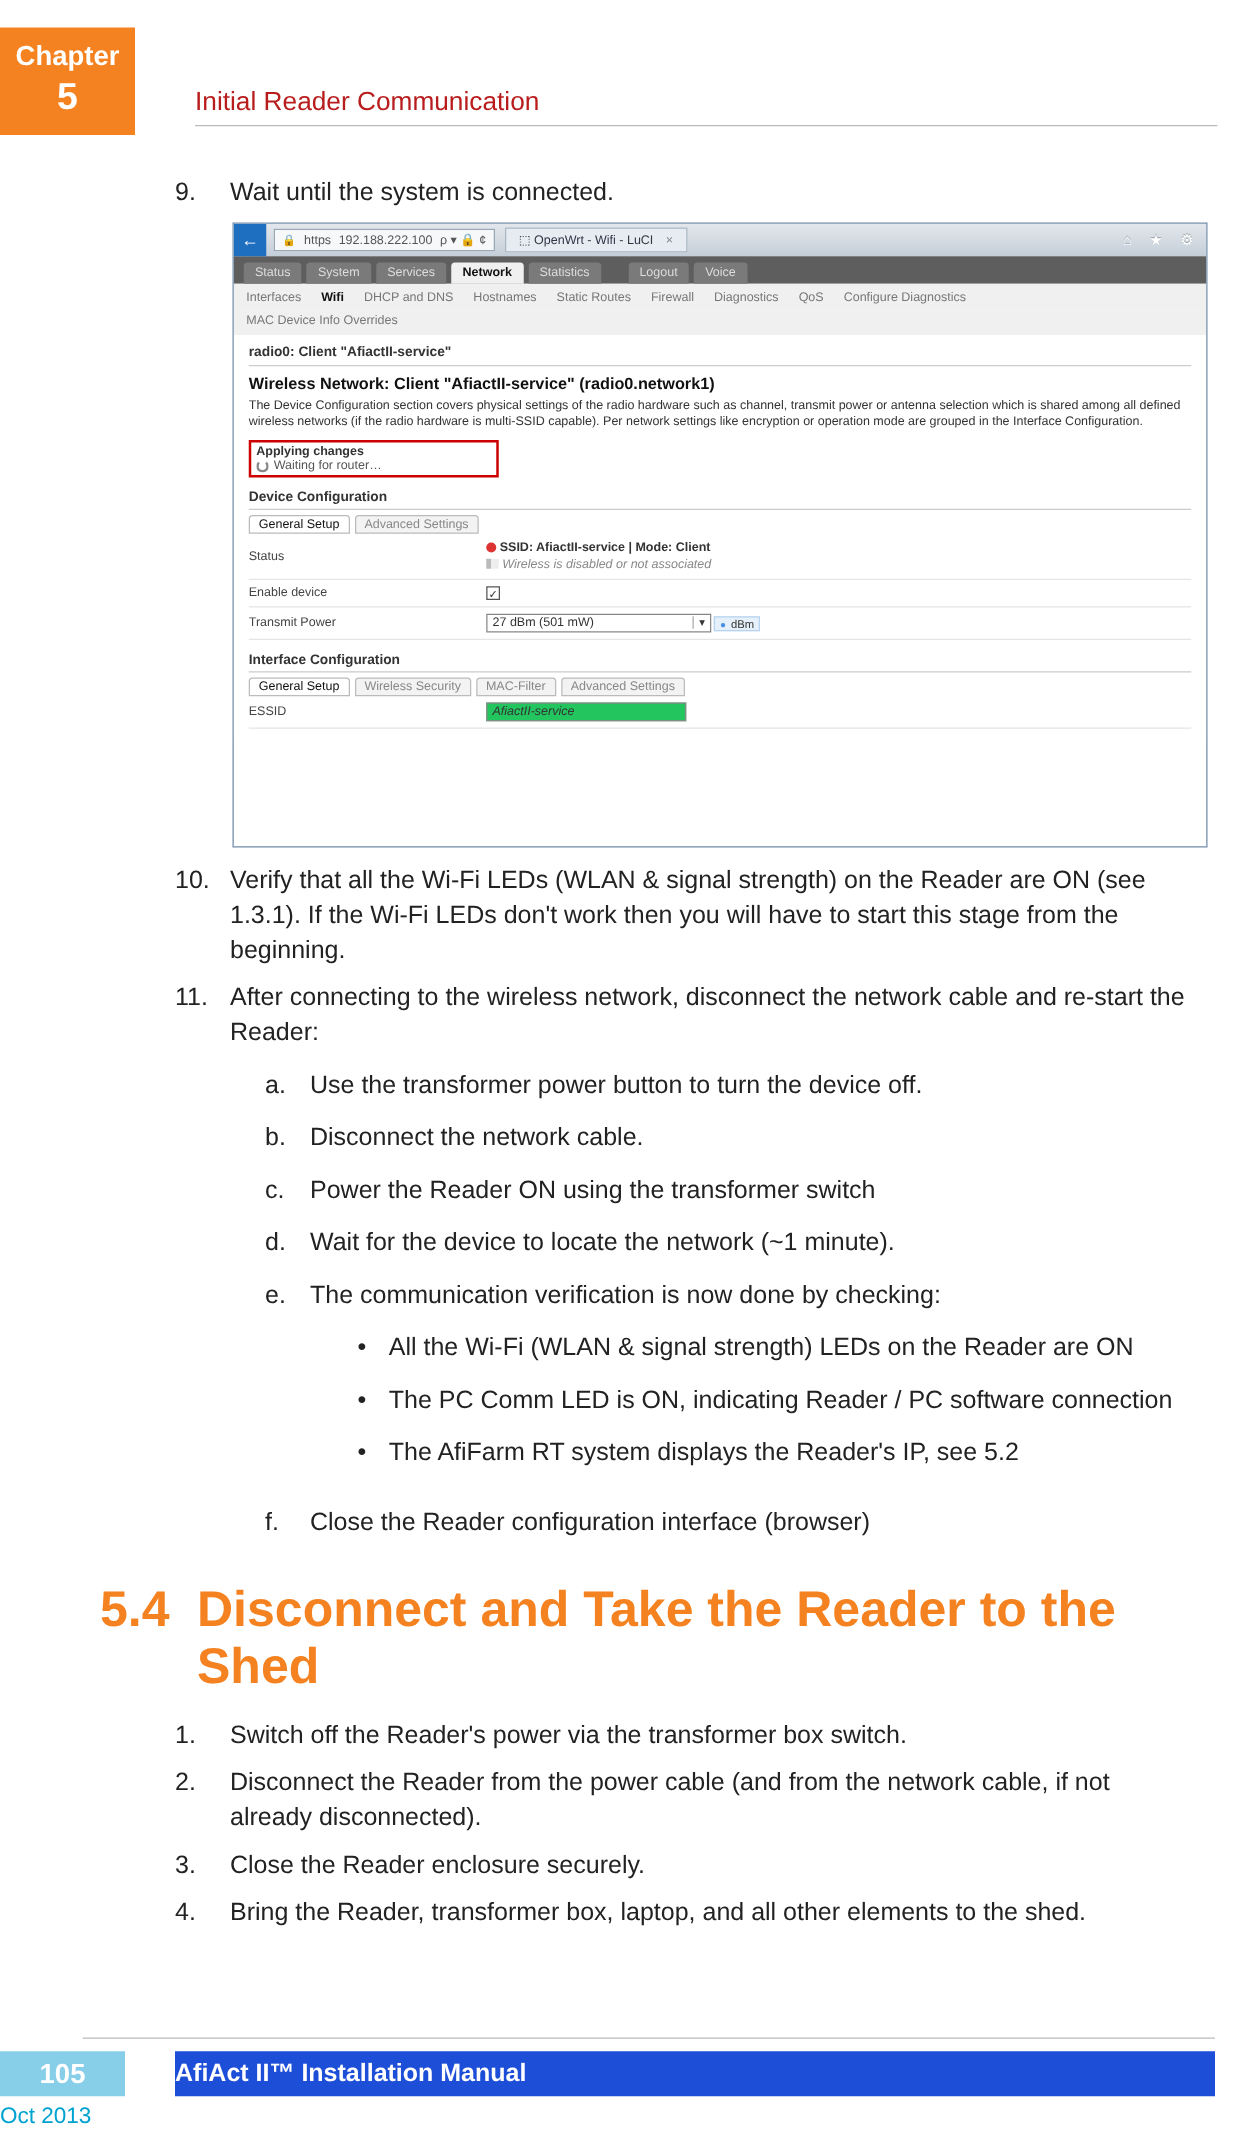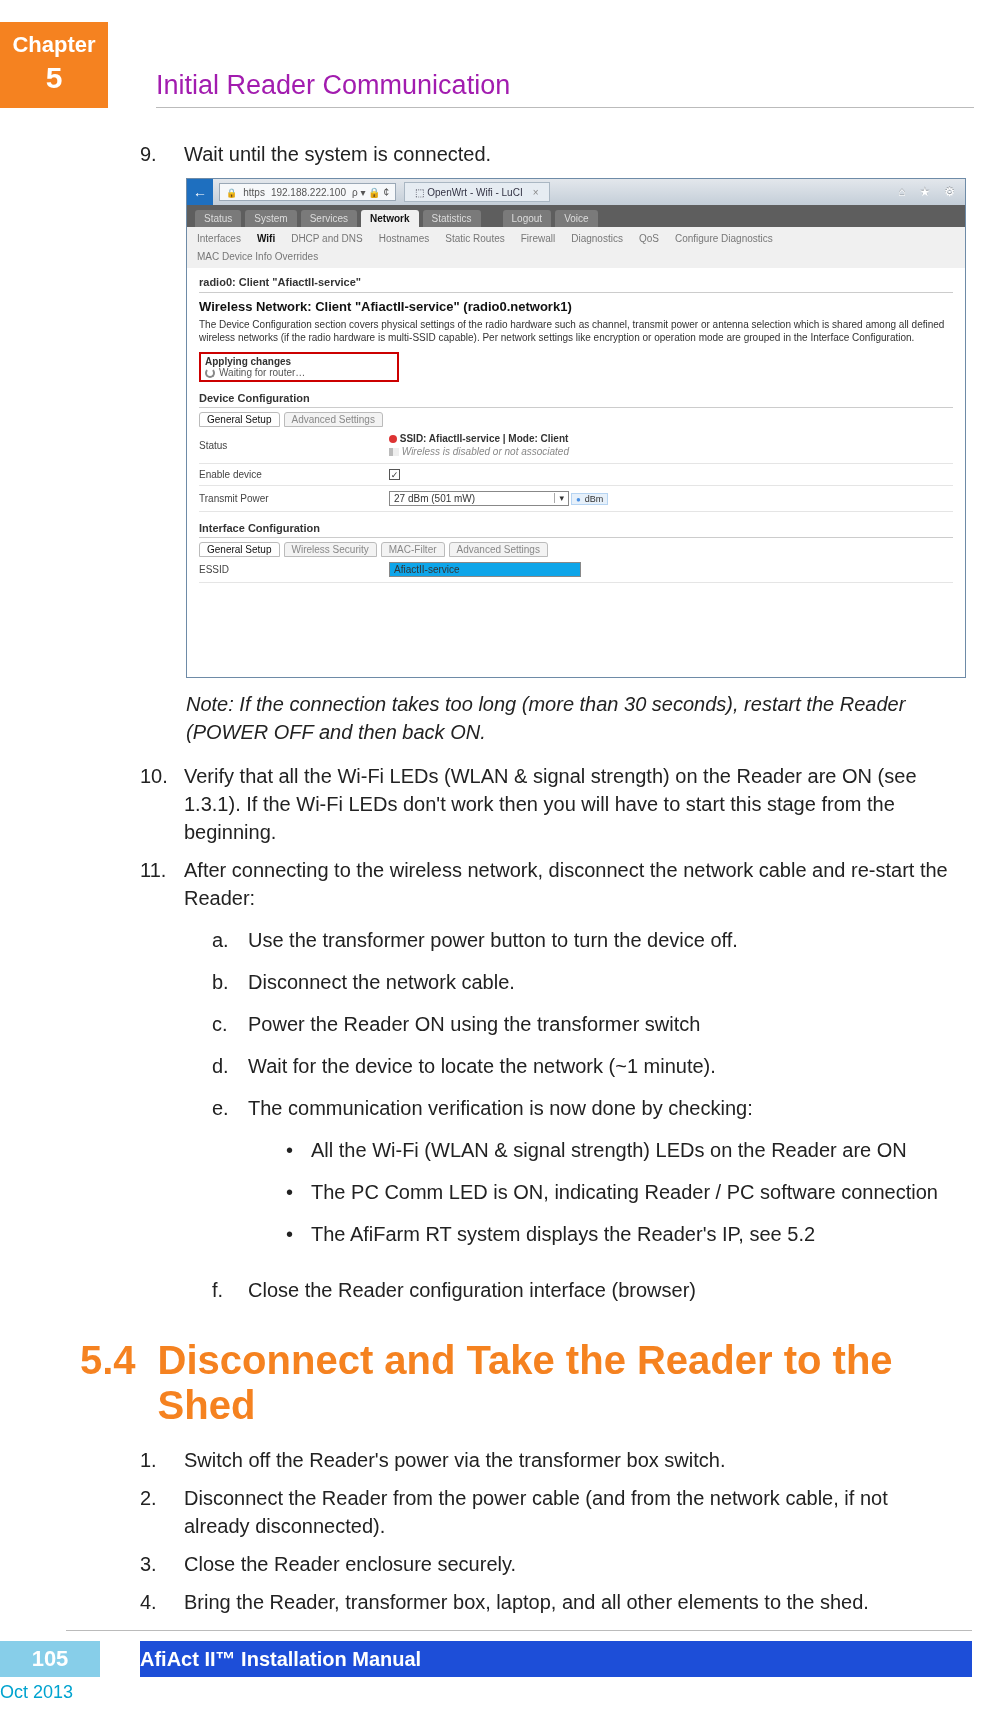--- a/index.html
+++ b/index.html
@@ -23,21 +23,21 @@
       line-height: 1.2;
     }
     .chapter-tab .l1 { font-size: 22px; font-weight: 600; }
     .chapter-tab .l2 { font-size: 30px; font-weight: 600; margin-top: 2px; }
     .irc {
       position: absolute;
       top: 70px; left: 156px; right: 34px;
       border-bottom: 1px solid #bbb;
       padding-bottom: 6px;
     }
-    .irc-text { color: #a21caf; font-size: 27px; }
+    .irc-text { color: #b91c1c; font-size: 21px; }
     .content { position: absolute; top: 140px; left: 140px; right: 54px; }
     .ol-item { display: flex; gap: 14px; margin-bottom: 10px; line-height: 1.4; }
     .ol-num { width: 30px; flex-shrink: 0; }
     .ol-body { flex: 1; }
     .sub-list { margin-top: 14px; }
     .sub-item { display: flex; gap: 14px; margin-bottom: 14px; line-height: 1.4; padding-left: 28px; }
     .sub-letter { width: 22px; flex-shrink: 0; }
     .sub-body { flex: 1; }
     .bullet-list { margin-top: 14px; padding-left: 38px; }
     .bullet-item { display: flex; gap: 18px; margin-bottom: 14px; line-height: 1.4; }
@@ -95,21 +95,21 @@
 
     .section-hdr { font-weight: bold; font-size: 11px; border-bottom: 1px solid #ccc; margin-top: 10px; padding-bottom: 3px; }
     .fake-tabs { display: flex; gap: 4px; margin-top: 4px; }
     .fake-tab { border: 1px solid #bbb; font-size: 10px; padding: 1px 7px; background: #f3f3f3; color: #888; border-top-left-radius: 3px; border-top-right-radius: 3px; }
     .fake-tab.act { background: #fff; color: #111; text-align: center; }
     .kv { display: flex; border-bottom: 1px solid #e5e5e5; padding: 5px 0; font-size: 10px; align-items: center; }
     .kv .k { width: 190px; color: #444; }
     .kv .v { flex: 1; color: #333; display: flex; gap: 6px; }
     .kv .v .sel { border: 1px solid #888; background: #fff; padding: 1px 20px 1px 4px; position: relative; width: 180px; font-size: 10px; }
     .kv .v .sel::after { content: "\25BE"; position: absolute; right: 4px; top: 1px; font-size: 9px; border-left: 1px solid #aaa; padding-left: 4px; }
-    .kv .v .inp { border: 1px solid #888; background: #0ea5e9; padding: 1px 4px; width: 192px; font-size: 10px; }
+    .kv .v .inp { border: 1px solid #888; background: #22c55e; padding: 1px 4px; width: 160px; font-size: 10px; font-style: italic; }
     .kv .v .cb { width: 11px; height: 11px; border: 1px solid #555; background: #fff; display: inline-flex; align-items: center; justify-content: center; font-size: 9px; }
     .ssid-meta { font-size: 10px; line-height: 1.3; }
     .ssid-meta .line2 { color: #888; font-style: italic; }
     .sigicon { display: inline-block; width: 8px; height: 8px; background: #d33; border-radius: 50%; vertical-align: middle; }
     .sigbars { display: inline-block; width: 10px; height: 8px; background: linear-gradient(to right, #bbb 0 40%, #eee 40% 100%); vertical-align: middle; }
     .dbm-pill { display: inline-flex; align-items: center; gap: 4px; border: 1px solid #b6d4f2; background: #e6f0fa; font-size: 9px; padding: 0 4px; margin-top: 2px; }
     .dbm-pill::before { content: "\25CF"; color: #4a90e2; font-size: 8px; }
 
     .section-heading {
       color: #f58220;
@@ -279,21 +279,20 @@
 
       <div class="kv">
         <div class="k">ESSID</div>
         <div class="v">
           <span class="inp">AfiactII-service</span>
         </div>
       </div>
     </div>
   </div>
 
-  <div class="note">Note: If the connection takes too long (more than 30 seconds), restart the Reader (POWER OFF and then back ON.</div>
 
   <div class="ol-item">
     <div class="ol-num">10.</div>
     <div class="ol-body">Verify that all the Wi-Fi LEDs (WLAN &amp; signal strength) on the Reader are ON (see 1.3.1). If the Wi-Fi LEDs don't work then you will have to start this stage from the beginning.</div>
   </div>
 
   <div class="ol-item">
     <div class="ol-num">11.</div>
     <div class="ol-body">
       <div>After connecting to the wireless network, disconnect the network cable and re-start the Reader:</div>

